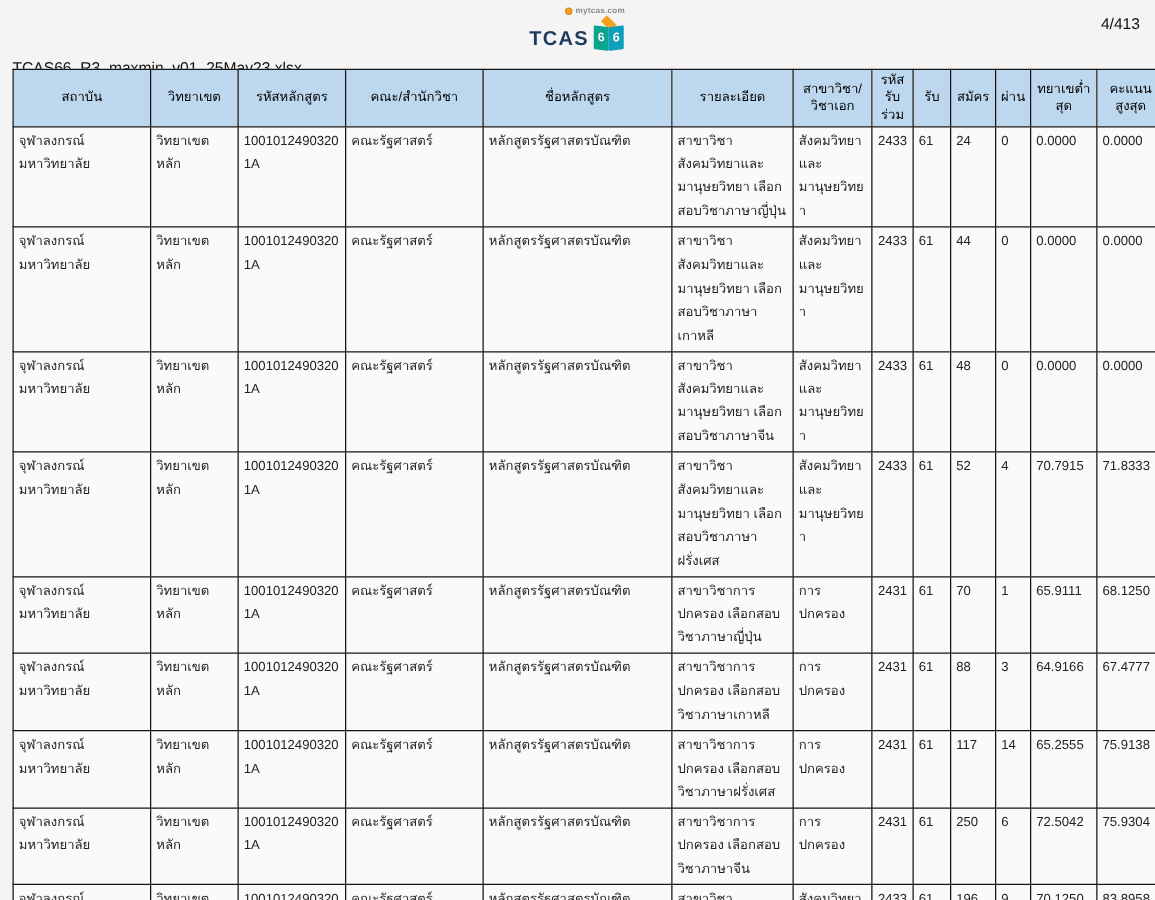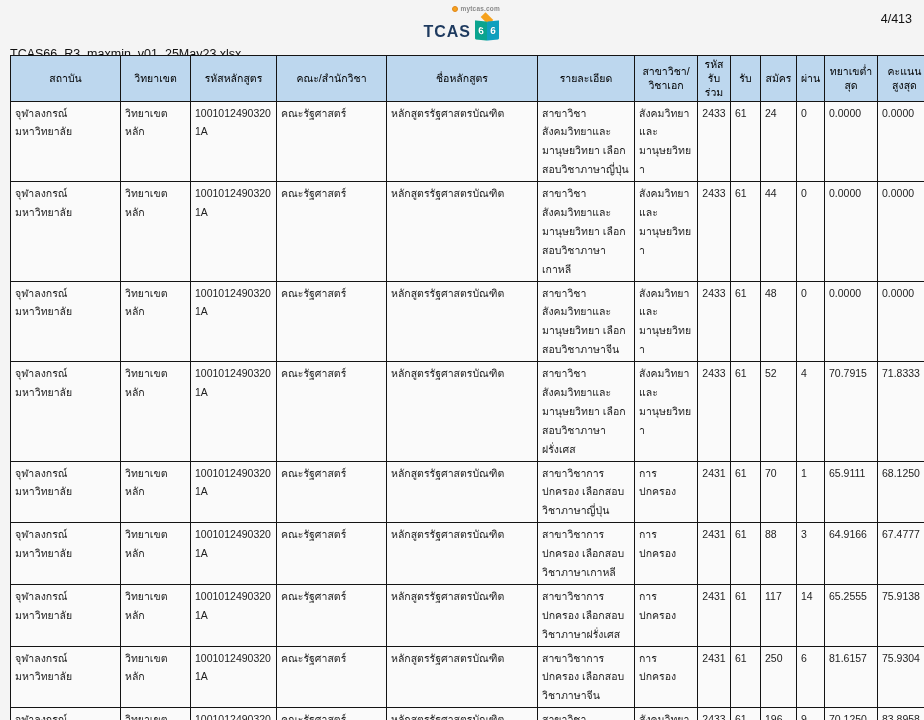--- a/index.html
+++ b/index.html
@@ -254,21 +254,21 @@
           <td class="c1">วิทยาเขตหลัก</td>
           <td class="c2">10010124903201A</td>
           <td class="c3">คณะรัฐศาสตร์</td>
           <td class="c4">หลักสูตรรัฐศาสตรบัณฑิต</td>
           <td class="c5">สาขาวิชาการปกครอง เลือกสอบวิชาภาษาจีน</td>
           <td class="c6">การปกครอง</td>
           <td class="c7 ctr">2431</td>
           <td class="c8 num">61</td>
           <td class="c9 num">250</td>
           <td class="c10 num">6</td>
-          <td class="c11 num">81.6157</td>
+          <td class="c11 num">72.5042</td>
           <td class="c12 num">75.9304</td>
         </tr>
         <tr>
           <td class="c0">จุฬาลงกรณ์มหาวิทยาลัย</td>
           <td class="c1">วิทยาเขตหลัก</td>
           <td class="c2">10010124903201A</td>
           <td class="c3">คณะรัฐศาสตร์</td>
           <td class="c4">หลักสูตรรัฐศาสตรบัณฑิต</td>
           <td class="c5">สาขาวิชาสังคมวิทยาและมานุษยวิทยา เลือกสอบวิชาคณิตศาสตร์ประยุกต์ 2</td>
           <td class="c6">สังคมวิทยาและมานุษยวิทยา</td>

